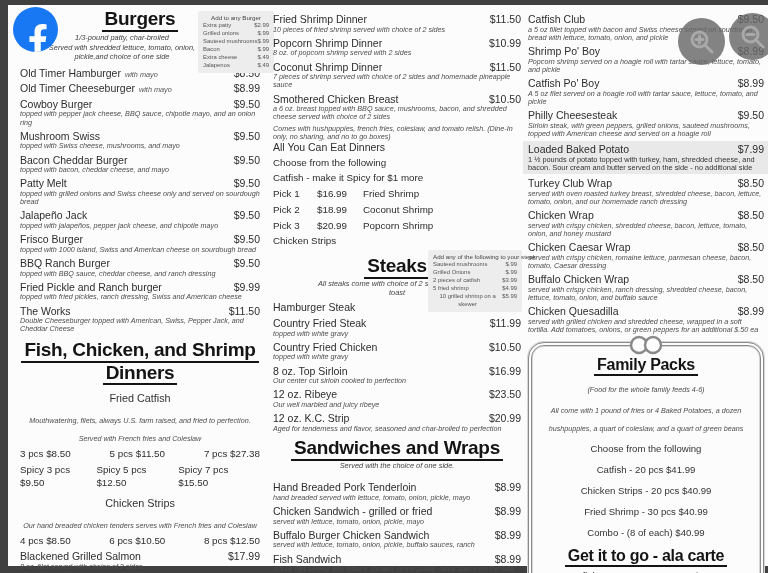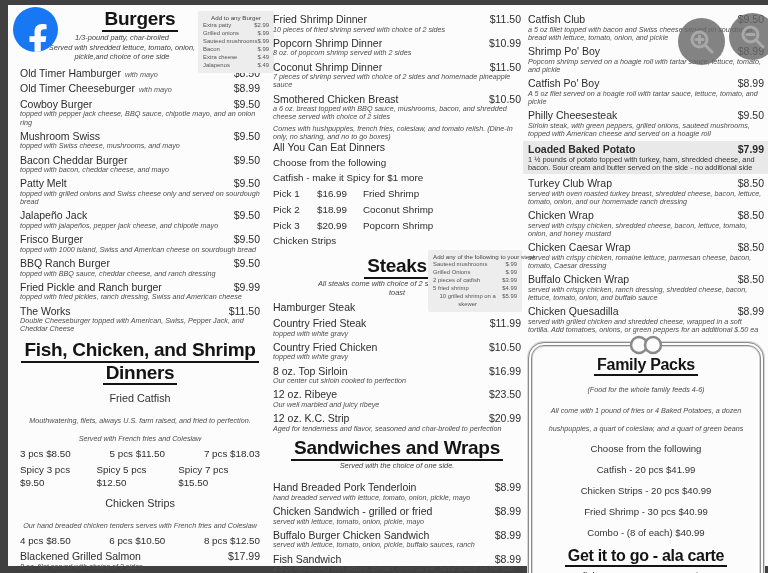--- a/index.html
+++ b/index.html
@@ -45,21 +45,21 @@
   .cells .cr{justify-content:space-between;}
   .picks .cr{justify-content:flex-start;}
   .picks .c1{width:44px;display:inline-block;}
   .picks .c2{width:46px;display:inline-block;}
   .picks .c1:empty,.picks .c2:empty{display:inline-block;}
   .picks .c3{flex:1;}
   .duo .cr{display:grid;grid-template-columns:1fr 1fr;}
   .duo .c1{text-align:right;padding-right:16px;}
   .duo .c2{text-align:left;padding-left:14px;}
   .highlight{background:var(--highlight-bg,#e9e9e9);margin:1px -5px 3px -5px;padding:2px 5px;}
-  .highlight .nm,.highlight .pr{font-weight:bold;}
+  .highlight .nm,.highlight .pr{font-weight:normal;}
   .highlight .ds{font-style:normal;color:#333;font-size:7.4px;}
 
   
   .rope-box{margin-top:8px;border:4px double #8a8a8a;border-radius:16px;padding:8px 10px 10px 10px;
             box-shadow:0 0 0 1px #d6d6d6, inset 0 0 0 1px #d6d6d6;position:relative;background:#fcfcfc;}
   .knot{position:absolute;left:50%;transform:translateX(-50%);}
   .knot.top{top:-12px;}
 
   
   .fb{position:absolute;left:13px;top:7px;width:45px;height:45px;border-radius:50%;
@@ -265,21 +265,21 @@
           <div class="mi">
 
     <div class="r cdr"><span class="cd" data-field="cdesc">Mouthwatering, filets, always U.S. farm raised, and fried to perfection. Served with French fries and Coleslaw</span></div>
 
   </div>
           <div class="mi cells">
 
     <div class="r cr">
               <span class="c1" data-field="c1">3 pcs $8.50</span>
               <span class="c2" data-field="c2">5 pcs $11.50</span>
-              <span class="c3" data-field="c3">7 pcs $18.03</span>
+              <span class="c3" data-field="c3">7 pcs $27.38</span>
             </div>
 
   </div>
           <div class="mi cells">
 
     <div class="r cr">
               <span class="c1" data-field="c1">Spicy 3 pcs $9.50</span>
               <span class="c2" data-field="c2">Spicy 5 pcs $12.50</span>
               <span class="c3" data-field="c3">Spicy 7 pcs $15.50</span>
             </div>

